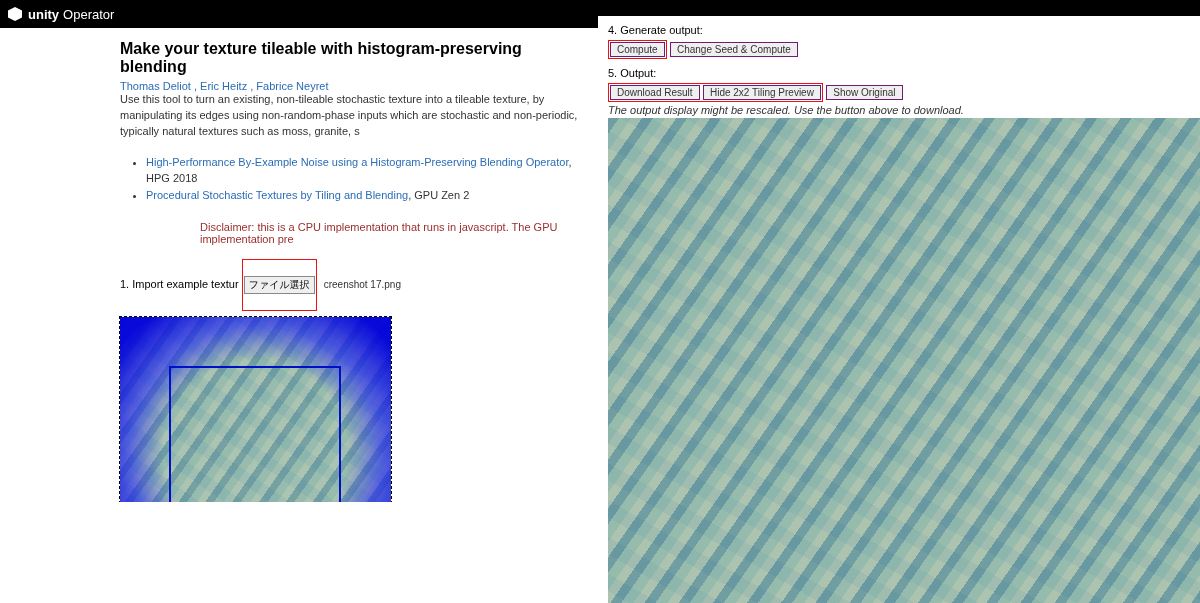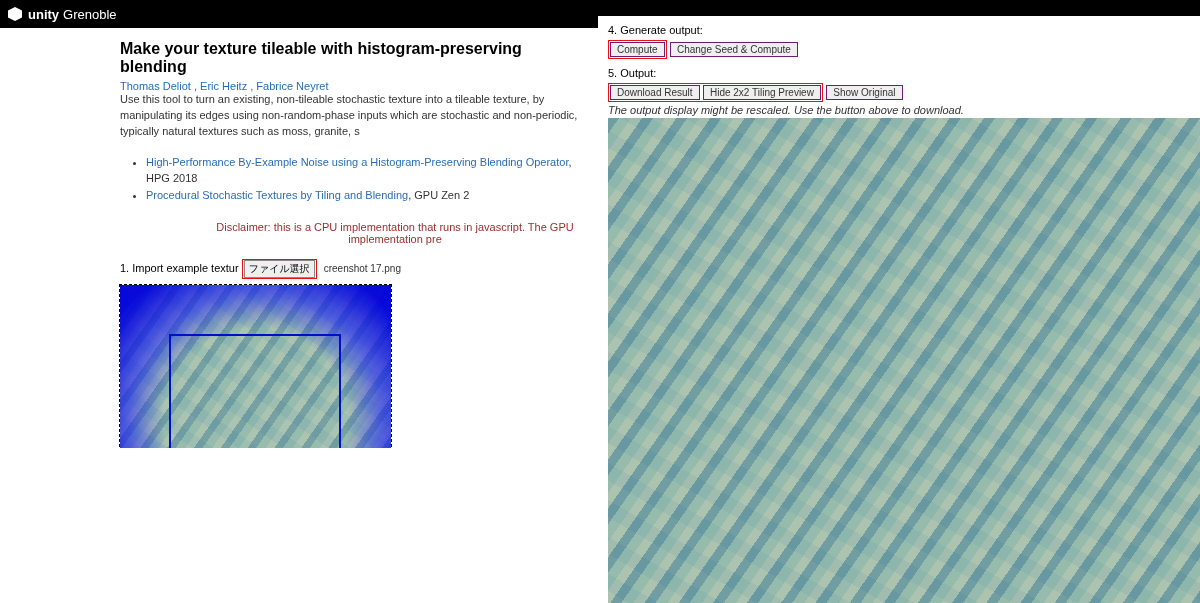--- a/index.html
+++ b/index.html
@@ -1,28 +1,28 @@
 <!DOCTYPE html>
 <html><head>
 <meta charset="utf-8">
 <style>
   html,body{margin:0;padding:0;font-family:Arial,Helvetica,sans-serif;font-size:12px;color:#333;background:#fff;width:1200px;height:603px;overflow:hidden}
   .topbar{background:#000;color:#fff;height:28px;display:flex;align-items:center;padding:0 8px;font-size:13px;font-weight:bold}
   .topbar .cube{width:14px;height:14px;background:#fff;margin-right:6px;display:inline-block;clip-path:polygon(50% 0,100% 25%,100% 75%,50% 100%,0 75%,0 25%)}
   .topbar .thin{font-weight:normal;margin-left:4px}
-  .page{position:absolute;top:28px;left:0;width:590px;height:420px;overflow:hidden}
+  .page{position:absolute;top:28px;left:0;width:590px;height:474px;overflow:hidden}
   .content{padding:12px 0 0 120px;width:470px}
   h1{font-size:16px;font-weight:bold;margin:0 0 4px 0;color:#000}
   .authors{color:#2a6db5;font-size:11px;}
   .authors span{color:#2a6db5}
   .para{font-size:11px;line-height:1.45;color:#333;margin-bottom:14px}
   ul.refs{margin:4px 0 10px 0;padding-left:26px}
   ul.refs li{font-size:11px;line-height:1.5;color:#333}
   ul.refs a{color:#2a6db5;text-decoration:none}
-  .disclaimer{color:#9b2d2d;font-size:11px;text-align:center;margin:18px 0 14px 80px}
+  .disclaimer{color:#9b2d2d;font-size:11px;text-align:left;margin:18px 0 14px 80px}
   .step{font-size:11px;margin:6px 0;color:#000}
   .filebtn{border:1px solid #888;background:#efefef;font-size:10px;padding:1px 4px;display:inline-block}
   .filename{font-size:10px;color:#333;margin-left:4px}
   .redbox{border:1.5px solid #e11;display:inline-block}
   .preview-wrap{position:relative;width:271px;height:271px;margin:4px 0 14px 0;outline:1px dashed #000}
   .tex{position:absolute;inset:0;background:
     repeating-linear-gradient(125deg,rgba(90,140,150,.55) 0 7px,rgba(150,190,170,.45) 7px 15px,rgba(200,210,180,.4) 15px 22px),
     repeating-linear-gradient(35deg,rgba(100,160,170,.25) 0 12px,rgba(180,200,170,.25) 12px 26px),
     linear-gradient(#8fb5b2,#8fb5b2)}
   .blueglow{position:absolute;inset:0;pointer-events:none;background:
@@ -37,30 +37,30 @@
   .right-inner{padding:6px 0 0 10px}
   .right .step{margin:2px 0 4px 0}
   .btnrow{margin:0 0 8px 0}
   .note{font-style:italic;font-size:11px;color:#333;margin:2px 0 2px 0}
   .output-img{width:592px;height:510px;margin-top:2px;background:
     repeating-linear-gradient(125deg,rgba(80,135,150,.55) 0 9px,rgba(150,190,170,.5) 9px 19px,rgba(205,210,175,.4) 19px 28px),
     repeating-linear-gradient(30deg,rgba(90,150,165,.22) 0 15px,rgba(175,200,170,.22) 15px 32px),
     linear-gradient(#8fb5b2,#8fb5b2)}
   .rb-compute{padding:1px}
   .rb-outbtns{padding:1px}
-  .rb-importbtn{padding:0 1px}
+  .rb-importbtn{padding:16px 1px}
   .rb-slider{padding:4px 6px 6px 0;margin-top:-2px}
 </style>
 </head>
 <body>
 
 <div class="topbar">
   <span class="cube"></span>
   <span>unity</span>
-  <span class="thin">Grenoble</span>
+  <span class="thin">Operator</span>
 </div>
 
 <div class="page">
   <div class="content">
     <h1>Make your texture tileable with histogram-preserving blending</h1>
     <div class="authors">
       <span>Thomas Deliot</span> ,
       <span>Eric Heitz</span> ,
       <span>Fabrice Neyret</span>
     </div>

